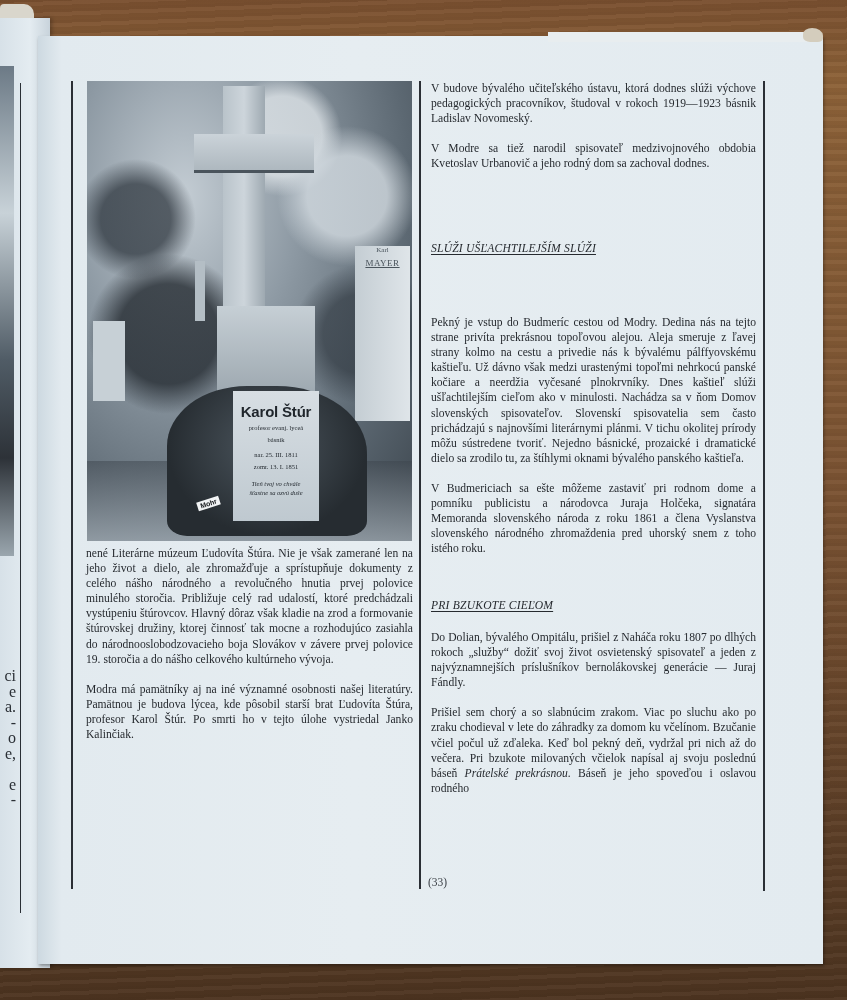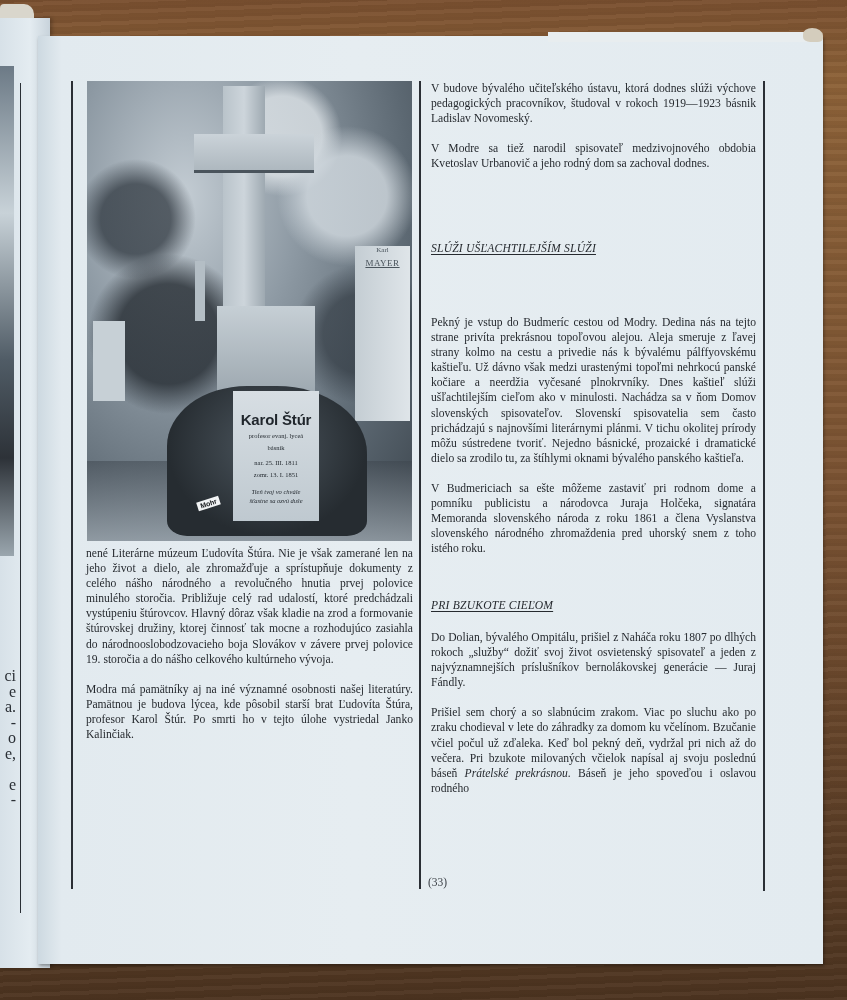--- a/index.html
+++ b/index.html
@@ -74,21 +74,21 @@
   .photo .rock {
     position: absolute; left: 80px; top: 305px; width: 200px; height: 150px;
     background: radial-gradient(ellipse at 50% 40%, #4c565e, #262c31 70%);
     border-radius: 40% 45% 10% 10%;
   }
   .photo .plaque {
     position: absolute; left: 146px; top: 310px; width: 86px; height: 130px;
     background: linear-gradient(180deg, #d7dee3, #bfc9d0);
     color: #1f252b; text-align: center;
   }
-  .photo .plaque .name { font-family: "Liberation Sans", sans-serif; font-weight: bold; font-size: 15px; margin-top: 20px; letter-spacing: -0.2px; }
+  .photo .plaque .name { font-family: "Liberation Sans", sans-serif; font-weight: bold; font-size: 15px; margin-top: 12px; letter-spacing: -0.2px; }
   .photo .plaque .small { font-size: 6.5px; line-height: 9px; margin-top: 3px; }
   .photo .plaque .small.italic { font-style: italic; margin-top: 8px; }
   .photo .tombstone-right {
     position: absolute; left: 268px; top: 165px; width: 55px; height: 175px;
     background: linear-gradient(90deg, #c4cdd3, #dfe5e9);
     font-size: 7px; text-align: center; color: #4a545c;
   }
   .photo .tombstone-right .t1 { }
   .photo .tombstone-right .t2 { font-size: 9px; margin-top: 4px; letter-spacing: 0.5px; text-decoration: underline; }
   .photo .tombstone-left {

